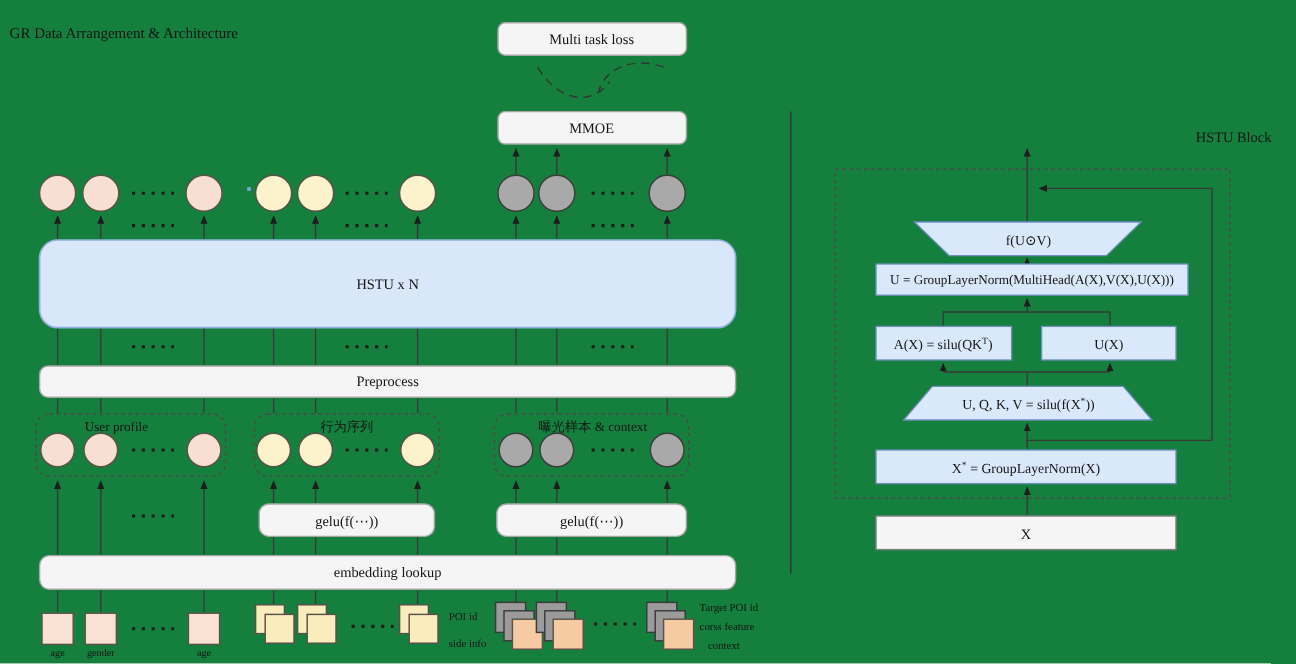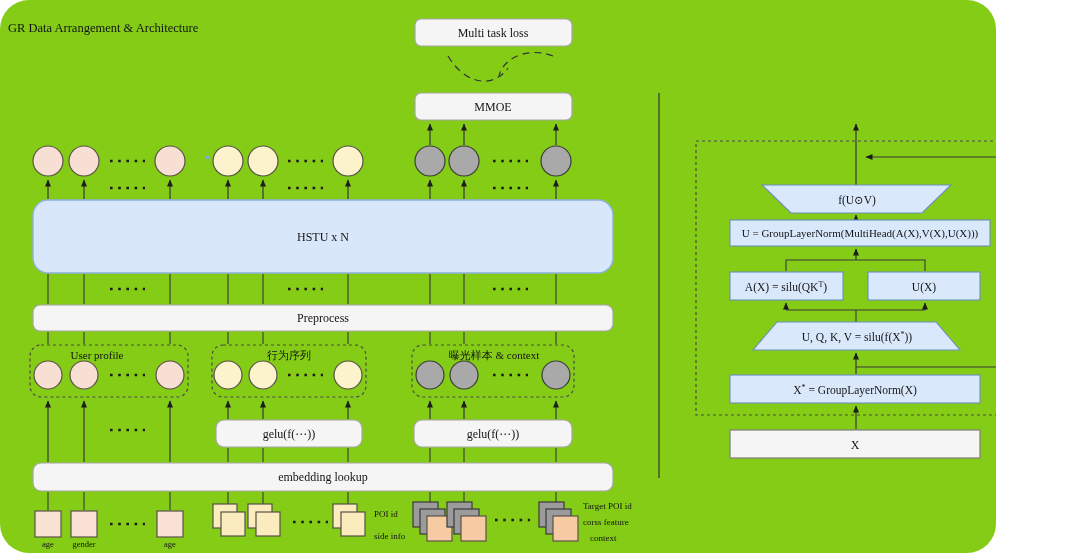--- a/index.html
+++ b/index.html
@@ -1,16 +1,16 @@
 <!DOCTYPE html>
 <html><head>
 <meta charset="utf-8">
 <style>
   html,body{margin:0;padding:0;background:#ffffff;}
-  #canvas{position:relative;width:996px;height:553px;background:#84cc16;overflow:hidden;border-radius:29px;}
+  #canvas{position:relative;width:1080px;height:553px;background:#15803d;overflow:hidden;}
   svg{position:absolute;left:0;top:0;}
   .t{font-family:"Liberation Serif","DejaVu Serif",serif;fill:#141414;text-anchor:middle;}
   .s12{font-size:12px;}
   .s11{font-size:11.5px;}
   .s10{font-size:11px;}
   .s9{font-size:9px;text-anchor:start;}
   .s8{font-size:8.5px;}
   .ttl{font-size:12.5px;text-anchor:start;}
   .ln{stroke:#383838;stroke-width:1.1;fill:none;}
   .ar{stroke:#383838;stroke-width:1.2;fill:none;marker-end:url(#ah);}

